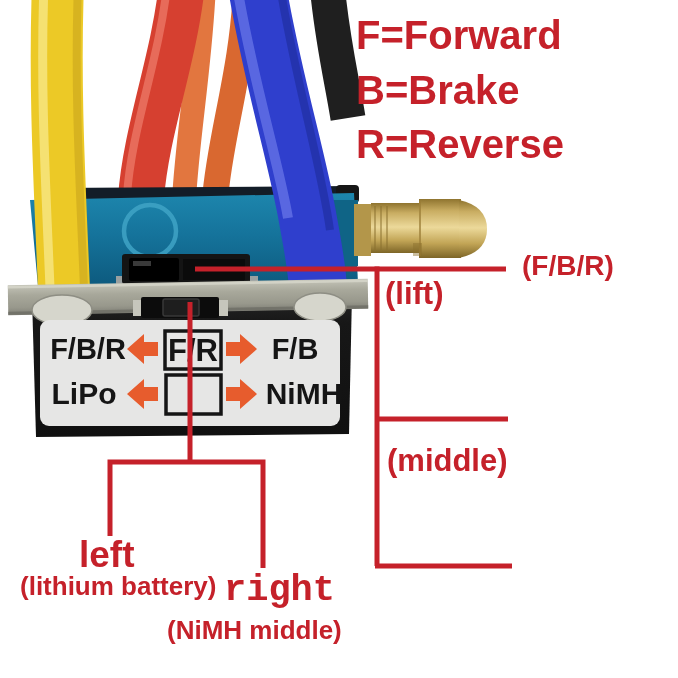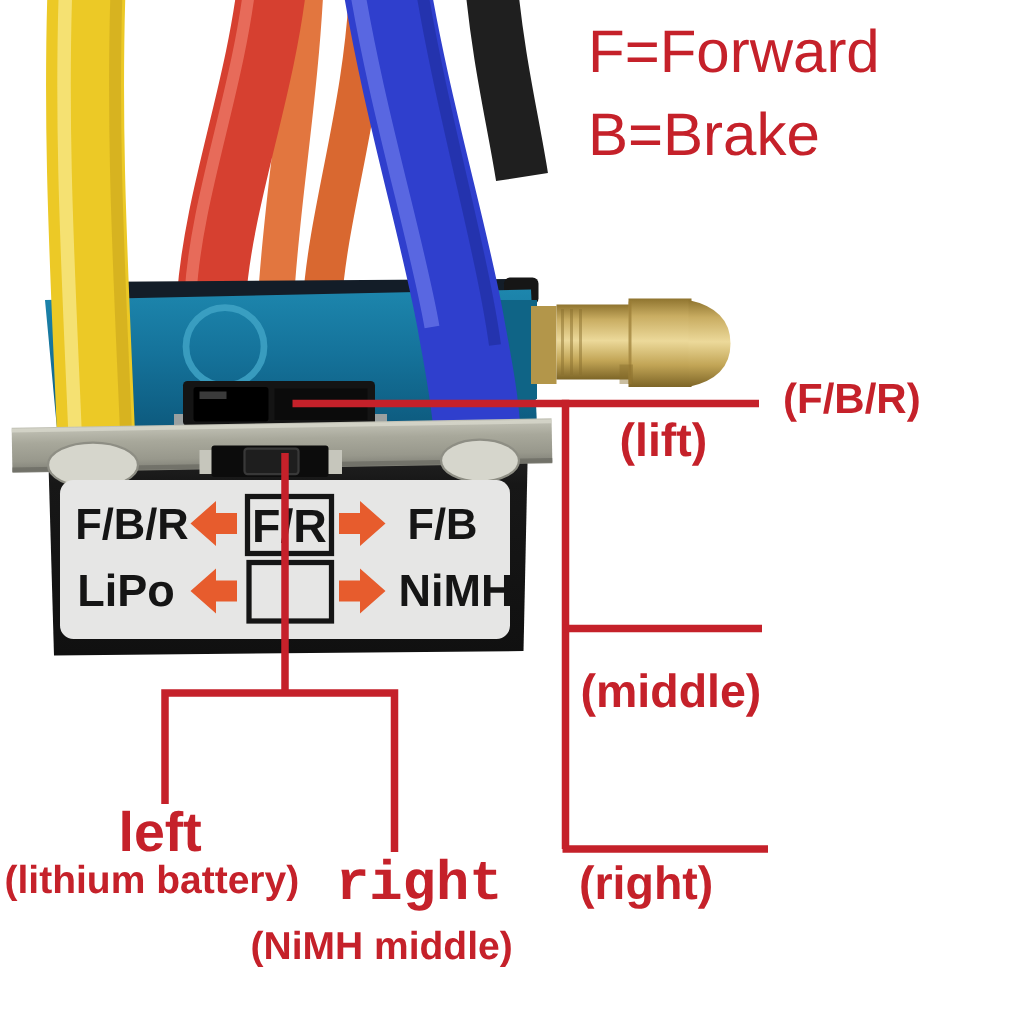--- a/index.html
+++ b/index.html
@@ -7,21 +7,21 @@
     --label-bg:#e6e6e5; --heatsink-teal:#15739b; --heatsink-ring:#3fa3c6;
     --wire-yellow:#ecc926; --wire-red:#d64030; --wire-orange-1:#e2763f; --wire-orange-2:#d96830;
     --wire-blue:#2f3fcd; --wire-black:#1f1f1f; --brass-gold:#c9ad62; --plate-silver:#a6a699;
     --box-black:#171717; --background:#ffffff;
   }
   html,body{margin:0;padding:0;}
   body{font-family:"Liberation Sans", sans-serif; background:#fff;}
   .stage{position:relative;width:678px;height:678px;background:var(--background);overflow:hidden;}
   .stage svg{position:absolute;left:0;top:0;}
   .red-label{position:absolute;color:var(--annotation-red);font-weight:700;line-height:1.1;white-space:nowrap;}
-  .legend-line{position:absolute;left:392px;color:var(--annotation-red);font-weight:400;font-size:40px;line-height:1;white-space:nowrap;}
+  .legend-line{position:absolute;left:356px;color:var(--annotation-red);font-weight:700;font-size:40px;line-height:1;white-space:nowrap;}
   .lbl-mode{font-size:28px;}
   .lbl-pos{font-size:31px;}
   .lbl-batt-title{font-size:37px;}
   .lbl-batt-sub{font-size:26px;}
   .svg-label-text{font-family:"Liberation Sans", sans-serif;font-weight:700;fill:var(--label-text-black);}
 </style>
 </head>
 <body>
 
 <div class="stage">
@@ -143,26 +143,26 @@
       <path d="M377,266.5 V566"></path>
       <path d="M375,419 H508"></path>
       <path d="M375,566 H512"></path>
       <path d="M190,302 V462"></path>
       <path d="M110,536 V462 H263 V568"></path>
     </g>
   </svg>
 
   <div class="legend-line" style="top:15px;">F=Forward</div>
   <div class="legend-line" style="top:70px;">B=Brake</div>
+  <div class="legend-line" style="top:124px;">R=Reverse</div>
 
   <div class="red-label lbl-mode" style="left:522px;top:251px;">(F/B/R)</div>
-  <div class="red-label lbl-pos" style="left:385px;top:277px;margin-left:28px;">(lift)</div>
+  <div class="red-label lbl-pos" style="left:385px;top:277px;">(lift)</div>
 
   <div class="red-label lbl-pos" style="left:387px;top:444px;">(middle)</div>
 
-  <div class="red-label lbl-pos" style="left:386px;top:572px;">(right)</div>
 
   <div class="red-label lbl-batt-title" style="left:79px;top:535px;">left</div>
-  <div class="red-label lbl-batt-sub" style="left:3px;top:572px;">(lithium battery)</div>
+  <div class="red-label lbl-batt-sub" style="left:20px;top:572px;">(lithium battery)</div>
   <div class="red-label lbl-batt-title" style="left:224px;top:570px;font-family:Liberation Mono, monospace;">right</div>
   <div class="red-label lbl-batt-sub" style="left:167px;top:616px;">(NiMH middle)</div>
 
 </div>
 
 </body></html>

